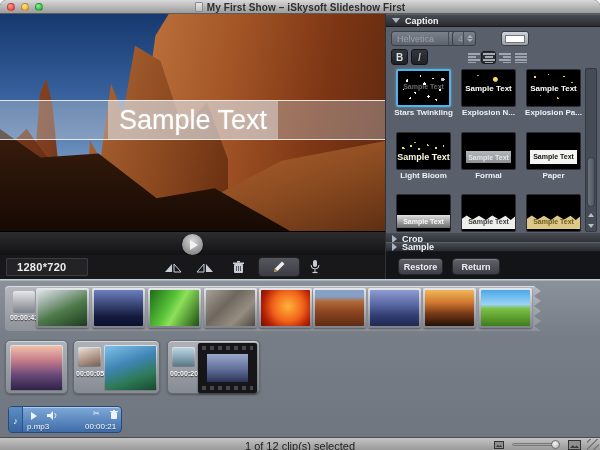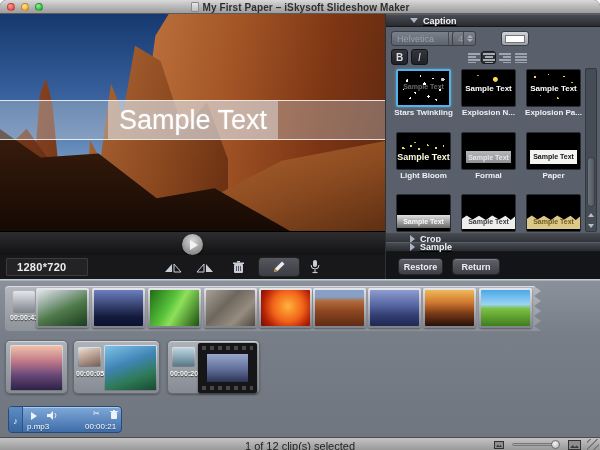--- a/index.html
+++ b/index.html
@@ -54,21 +54,21 @@
   .res-field{position:absolute;left:6px;top:3px;width:82px;height:18px;border:1px solid #3c3c40;border-radius:1px;
     background:rgba(255,255,255,.05);display:flex;align-items:center;padding-left:10px;}
   .res-field span{font-size:11px;font-weight:bold;color:#ececec;letter-spacing:.3px;}
   .icon-btn{position:absolute;top:3px;height:18px;display:flex;align-items:center;justify-content:center;}
   .icon-btn svg{display:block;}
   .tool-sel{background:linear-gradient(#56565e,#3c3c44);border:1px solid #222;border-radius:4px;}
 
   
   .side-panel{position:absolute;left:385px;top:14px;width:215px;height:265px;background:#59606b;border-left:1px solid #2e3136;}
   .phead{position:absolute;left:0;width:215px;height:13px;background:linear-gradient(#474b52,#292b30);
-    border-top:1px solid #5a5e66;border-bottom:1px solid #17181b;display:flex;align-items:center;gap:5px;padding-left:24px;text-decoration:underline;}
+    border-top:1px solid #5a5e66;border-bottom:1px solid #17181b;display:flex;align-items:center;gap:5px;padding-left:6px;}
   .phead .tri{width:0;height:0;}
   .tri-down{border-left:4px solid transparent;border-right:4px solid transparent;border-top:5px solid #aab6c6;}
   .tri-right{border-top:4px solid transparent;border-bottom:4px solid transparent;border-left:5px solid #aab6c6;}
   .phead .ptitle{font-size:9px;font-weight:bold;color:#f2f3f5;}
   .popup{position:absolute;height:15px;border:1px solid #3a3f46;border-radius:3px;
     background:linear-gradient(#7a818a,#5d636c);display:flex;align-items:center;}
   .popup .ptext{flex:1;font-size:9px;color:#9ba1a9;padding-left:5px;overflow:hidden;white-space:nowrap;}
   .popup .stepper{width:12px;height:100%;border-left:1px solid #474c53;display:flex;flex-direction:column;align-items:center;justify-content:center;gap:1px;}
   .stepper i{width:0;height:0;border-left:3px solid transparent;border-right:3px solid transparent;}
   .stepper .up{border-bottom:3px solid #aab0b8;}
@@ -194,21 +194,21 @@
 <body>
 
 <div class="window">
 
   <div class="titlebar">
     <div class="tl red"></div>
     <div class="tl yellow"></div>
     <div class="tl green"></div>
     <div class="title-wrap">
       <span class="doc-icon"></span>
-      <span class="title">My First Paper – iSkysoft Slideshow Maker</span>
+      <span class="title">My First Show – iSkysoft Slideshow First</span>
     </div>
   </div>
 
   <div class="preview">
     <div class="rock rock-right"></div>
     <div class="rock rock-mid"></div>
     <div class="rock rock-spire"></div>
     <div class="rock rock-ridge"></div>
     <div class="rock fg-lit"></div>
     <div class="rock fg-dark"></div>

